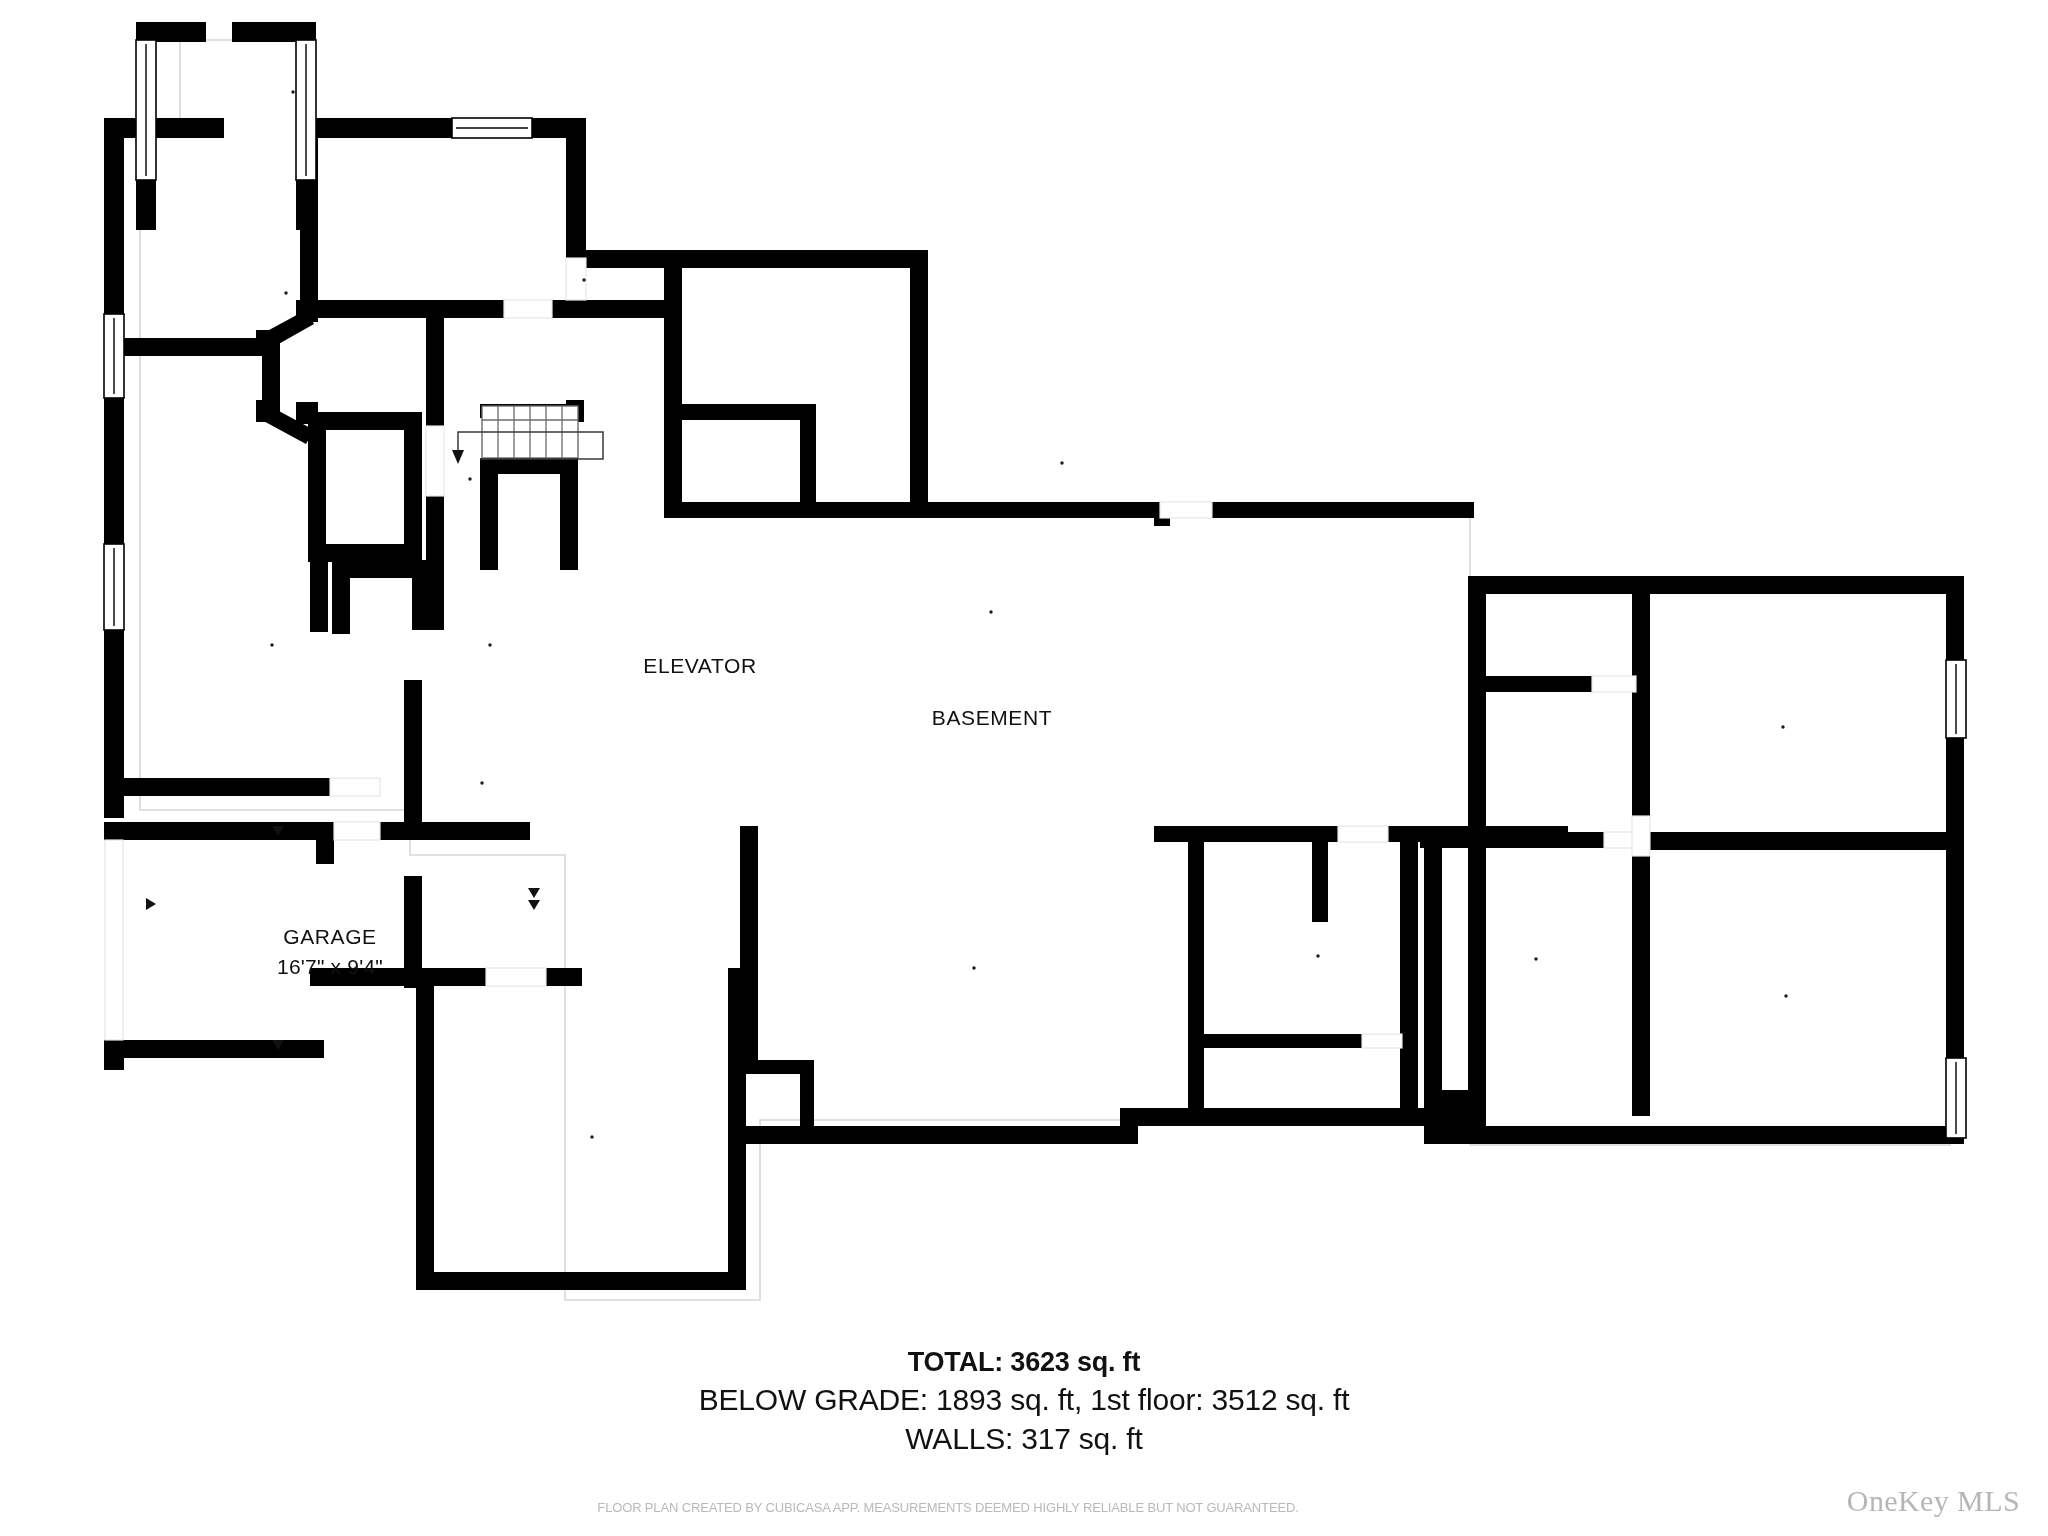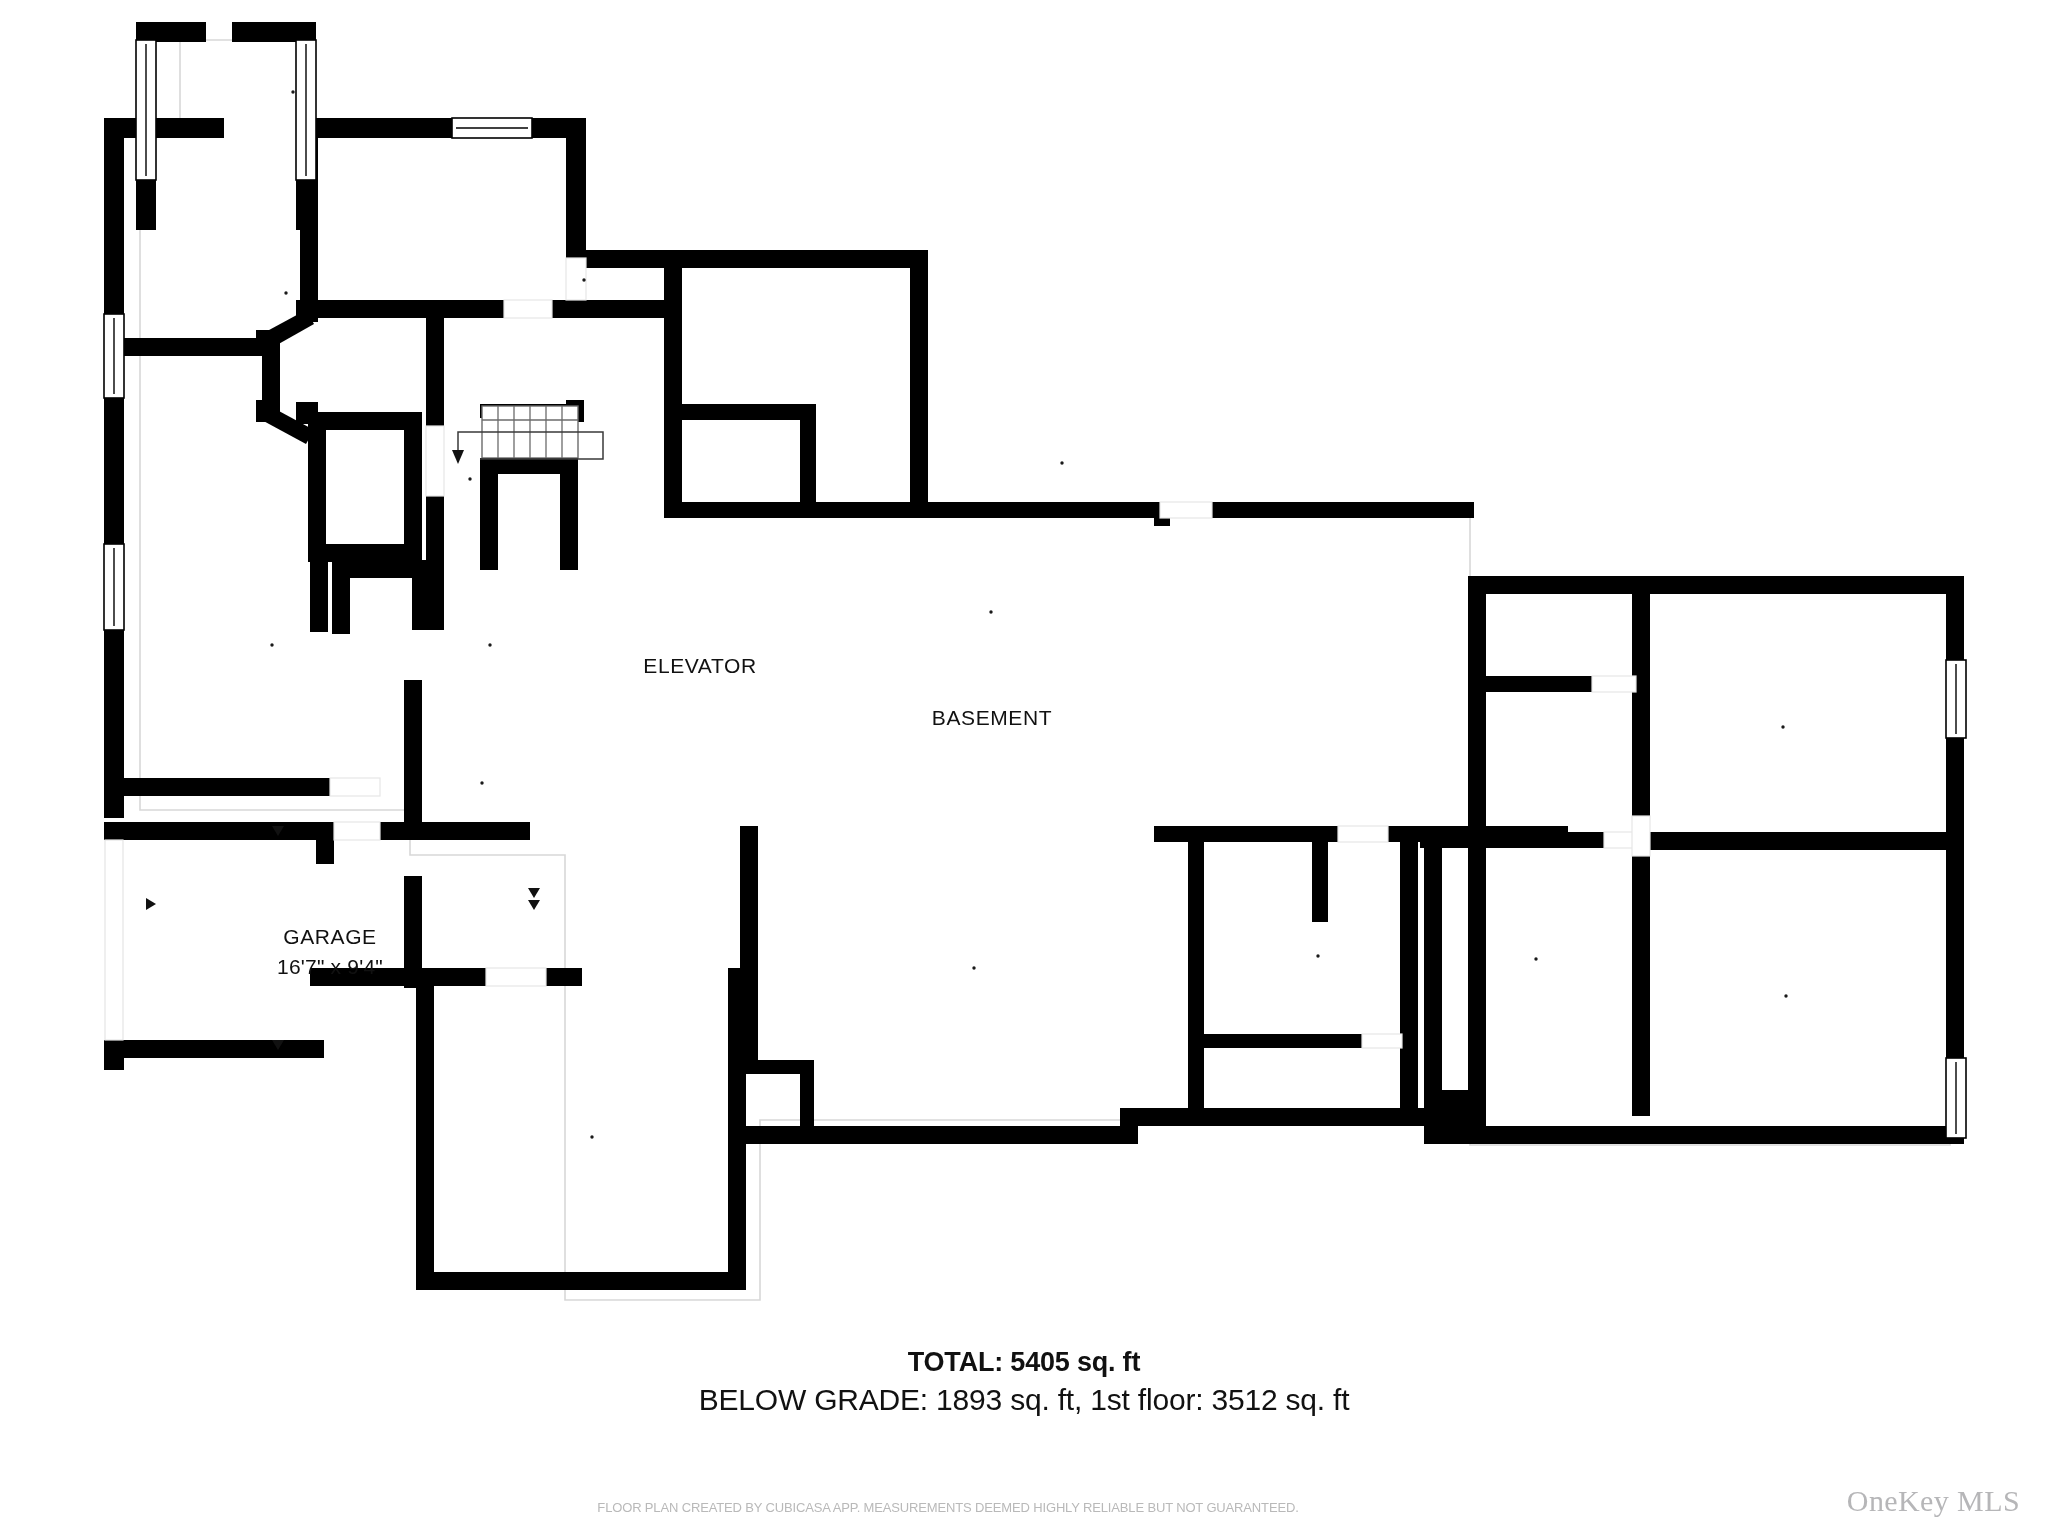--- a/index.html
+++ b/index.html
@@ -338,21 +338,22 @@
 
     <text class="room-label" x="700" y="673">ELEVATOR</text>
 
     <text class="room-label" x="330" y="944">GARAGE</text>
 
     <text class="room-dim" x="330" y="974">16'7" x 9'4"</text>
 
   </svg>
 
   <div class="summary">
-    <div class="line-total">TOTAL: 5405 sq. ft</div>
+    <div class="line-total">TOTAL: 3623 sq. ft</div>
     <div class="line">BELOW GRADE: 1893 sq. ft, 1st floor: 3512 sq. ft</div>
+    <div class="line">WALLS: 317 sq. ft</div>
   </div>
 
   <div class="disclaimer">FLOOR PLAN CREATED BY CUBICASA APP. MEASUREMENTS DEEMED HIGHLY RELIABLE BUT NOT GUARANTEED.</div>
 
   <div class="watermark">OneKey MLS</div>
 
 </div>
 
 </body></html>

